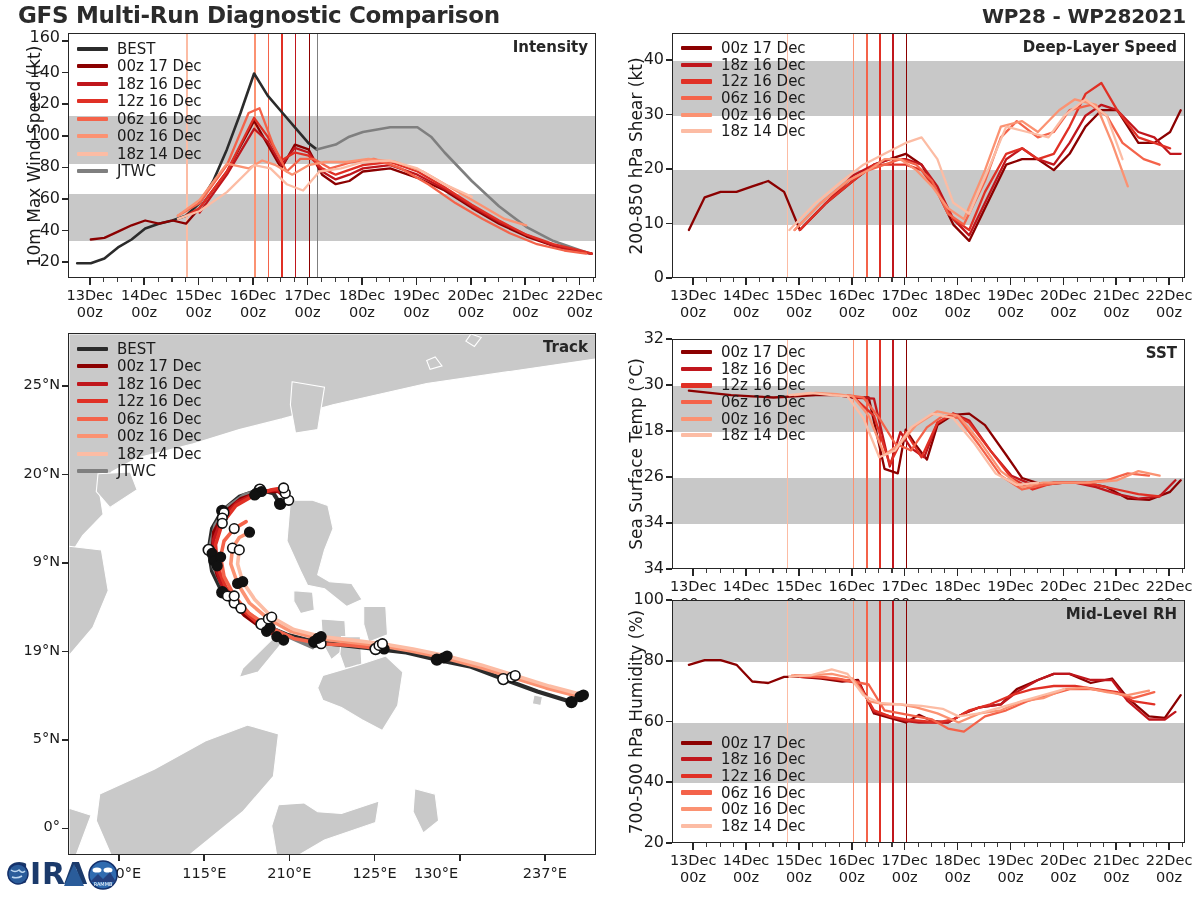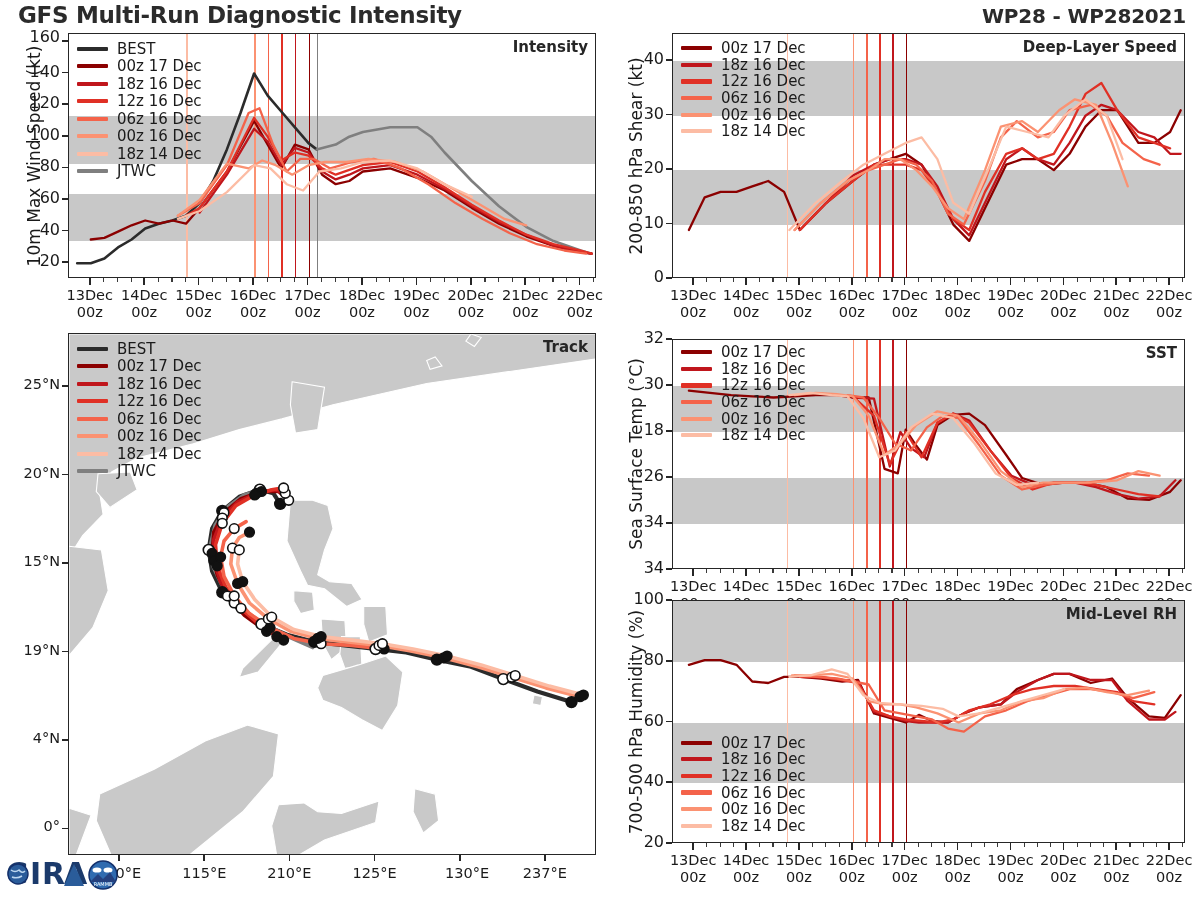--- a/index.html
+++ b/index.html
@@ -24,21 +24,21 @@
   .legline{width:31px;height:4.2px;border-radius:1px;margin-right:9px;}
   .legtxt{font-size:15px;color:#1a1a1a;white-space:nowrap;}
   .legend.tight .legrow{height:16.6px;}
   #map-panel{background:#fff;}
   .maplab{position:absolute;font-size:14.5px;color:#1a1a1a;white-space:nowrap;}
   #cira{position:absolute;left:4px;top:848px;width:126px;height:50px;}
 </style>
 </head>
 <body>
 
-<div class="abs" id="title-main">GFS Multi-Run Diagnostic Intensity</div>
+<div class="abs" id="title-main">GFS Multi-Run Diagnostic Comparison</div>
 <div class="abs" id="title-storm">WP28 - WP282021</div>
 
 <div id="chart-root">
     <div class="panel" style="left: 68px; top: 33px; width: 528px; height: 245px;">
       <div class="band" style="top: 159.645px; height: 47.4194px;"></div>
       <div class="band" style="top: 82.1935px; height: 47.4194px;"></div>
       <div class="vline" style="left: 117.031px; background: rgb(252, 188, 164);"></div>
       <div class="vline" style="left: 185.072px; background: rgb(251, 146, 114);"></div>
       <div class="vline" style="left: 198.68px; background: rgb(244, 99, 74);"></div>
       <div class="vline" style="left: 212.289px; background: rgb(224, 48, 37);"></div>
@@ -623,39 +623,39 @@
         </div>
         <div class="legrow">
           <div class="legline" style="background: rgb(127, 127, 127);"></div>
           <span class="legtxt">JTWC</span>
         </div>
       </div>
     </div>
     <div class="tickmark" style="left: 62px; top: 827.658px; width: 6px; height: 1.6px;"></div>
     <div class="maplab" style="left: 6px; top: 818.458px; width: 54px; text-align: right;">0°</div>
     <div class="tickmark" style="left: 62px; top: 739.183px; width: 6px; height: 1.6px;"></div>
-    <div class="maplab" style="left: 6px; top: 729.983px; width: 54px; text-align: right;">4°N</div>
+    <div class="maplab" style="left: 6px; top: 729.983px; width: 54px; text-align: right;">5°N</div>
     <div class="tickmark" style="left: 62px; top: 650.708px; width: 6px; height: 1.6px;"></div>
     <div class="maplab" style="left: 6px; top: 641.508px; width: 54px; text-align: right;">19°N</div>
     <div class="tickmark" style="left: 62px; top: 562.234px; width: 6px; height: 1.6px;"></div>
-    <div class="maplab" style="left: 6px; top: 553.034px; width: 54px; text-align: right;">15°N</div>
+    <div class="maplab" style="left: 6px; top: 553.034px; width: 54px; text-align: right;">9°N</div>
     <div class="tickmark" style="left: 62px; top: 473.759px; width: 6px; height: 1.6px;"></div>
     <div class="maplab" style="left: 6px; top: 464.559px; width: 54px; text-align: right;">20°N</div>
     <div class="tickmark" style="left: 62px; top: 385.285px; width: 6px; height: 1.6px;"></div>
     <div class="maplab" style="left: 6px; top: 376.085px; width: 54px; text-align: right;">25°N</div>
     <div class="tickmark" style="left: 118.297px; top: 855px; width: 1.6px; height: 6px;"></div>
     <div class="maplab" style="left: 79.0968px; top: 865px; width: 80px; text-align: center;">110°E</div>
     <div class="tickmark" style="left: 203.458px; top: 855px; width: 1.6px; height: 6px;"></div>
     <div class="maplab" style="left: 164.258px; top: 865px; width: 80px; text-align: center;">115°E</div>
     <div class="tickmark" style="left: 288.619px; top: 855px; width: 1.6px; height: 6px;"></div>
     <div class="maplab" style="left: 249.419px; top: 865px; width: 80px; text-align: center;">210°E</div>
     <div class="tickmark" style="left: 373.781px; top: 855px; width: 1.6px; height: 6px;"></div>
     <div class="maplab" style="left: 334.581px; top: 865px; width: 80px; text-align: center;">125°E</div>
     <div class="tickmark" style="left: 458.942px; top: 855px; width: 1.6px; height: 6px;"></div>
-    <div class="maplab" style="left: 427px; top: 865px; width: 80px; text-align: center;">130°E</div>
+    <div class="maplab" style="left: 414px; top: 865px; width: 80px; text-align: left;">130°E</div>
     <div class="tickmark" style="left: 544.103px; top: 855px; width: 1.6px; height: 6px;"></div>
     <div class="maplab" style="left: 504.903px; top: 865px; width: 80px; text-align: center;">237°E</div>
   </div>
 
 <div id="cira">
   <svg width="126" height="50" viewBox="0 0 126 50">
     <g font-family="DejaVu Sans, sans-serif" font-weight="bold" font-size="30" fill="#1b3a6b">
       <text x="2" y="36">C</text>
         <text x="26" y="36">I</text>
       <text x="38" y="36">R</text>

